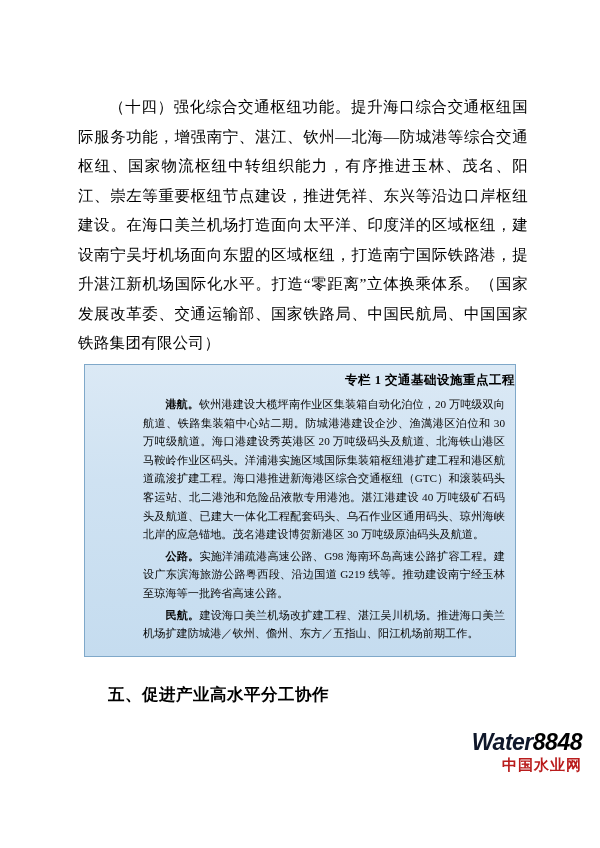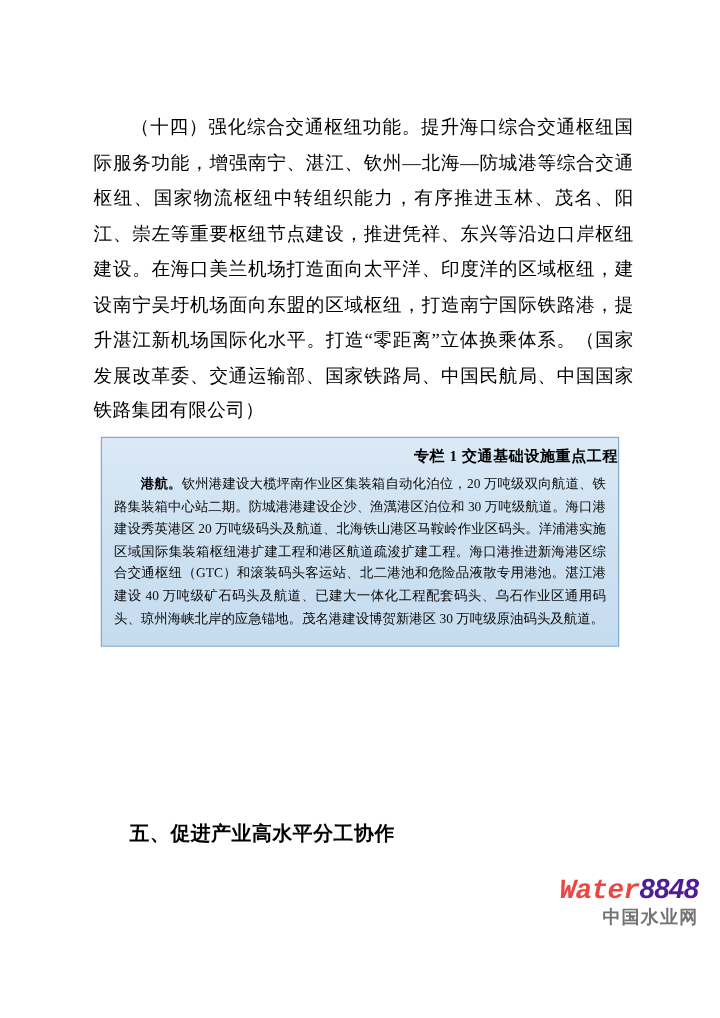--- a/index.html
+++ b/index.html
@@ -49,20 +49,21 @@
   .box-title {
     text-align: right;
     font-size: 12.5px;
     font-weight: bold;
     padding: 7px 0 6px 0;
     letter-spacing: 0.5px;
     color: #000000;
   }
   .box-body {
     padding: 0 10px 10px 10px;
+    margin-left: 48px;
   }
   .box-body p {
     margin: 0 0 3px 0;
     font-size: 11.2px;
     line-height: 18.6px;
     text-align: justify;
     text-justify: inter-ideograph;
     text-indent: 2em;
     color: #0a0a0a;
   }
@@ -88,49 +89,50 @@
   }
   .wm-line1 {
     font-family: "Liberation Sans", "DejaVu Sans", sans-serif;
     font-size: 23px;
     font-weight: bold;
     font-style: italic;
     letter-spacing: -0.5px;
     line-height: 25px;
   }
   .wm-water {
-    color: #ef4444;
-    font-family: Liberation Mono, monospace;
+    color: #0f172a;
   }
   .wm-num {
-    color: #4c1d95;
+    color: #000000;
     font-style: italic;
   }
   .wm-line2 {
     font-family: "Liberation Sans", "DejaVu Sans", sans-serif;
     font-size: 15px;
     font-weight: bold;
-    color: #737373;
+    color: #b91c1c;
     letter-spacing: 1px;
     line-height: 19px;
   }
 </style>
 </head>
 <body>
 
 <div class="page">
 
   <div class="body-para">
     <p>（十四）强化综合交通枢纽功能。提升海口综合交通枢纽国际服务功能，增强南宁、湛江、钦州—北海—防城港等综合交通枢纽、国家物流枢纽中转组织能力，有序推进玉林、茂名、阳江、崇左等重要枢纽节点建设，推进凭祥、东兴等沿边口岸枢纽建设。在海口美兰机场打造面向太平洋、印度洋的区域枢纽，建设南宁吴圩机场面向东盟的区域枢纽，打造南宁国际铁路港，提升湛江新机场国际化水平。打造“零距离”立体换乘体系。（国家发展改革委、交通运输部、国家铁路局、中国民航局、中国国家铁路集团有限公司）</p>
   </div>
 
   <div class="box">
     <div class="box-title">专栏 1   交通基础设施重点工程</div>
     <div class="box-body">
       <p><b>港航。</b><span>钦州港建设大榄坪南作业区集装箱自动化泊位，20 万吨级双向航道、铁路集装箱中心站二期。防城港港建设企沙、渔澫港区泊位和 30 万吨级航道。海口港建设秀英港区 20 万吨级码头及航道、北海铁山港区马鞍岭作业区码头。洋浦港实施区域国际集装箱枢纽港扩建工程和港区航道疏浚扩建工程。海口港推进新海港区综合交通枢纽（GTC）和滚装码头客运站、北二港池和危险品液散专用港池。湛江港建设 40 万吨级矿石码头及航道、已建大一体化工程配套码头、乌石作业区通用码头、琼州海峡北岸的应急锚地。茂名港建设博贺新港区 30 万吨级原油码头及航道。</span></p>
+      <p><b>公路。</b><span>实施洋浦疏港高速公路、G98 海南环岛高速公路扩容工程。建设广东滨海旅游公路粤西段、沿边国道 G219 线等。推动建设南宁经玉林至琼海等一批跨省高速公路。</span></p>
+      <p><b>民航。</b><span>建设海口美兰机场改扩建工程、湛江吴川机场。推进海口美兰机场扩建防城港／钦州、儋州、东方／五指山、阳江机场前期工作。</span></p>
     </div>
   </div>
 
   <div class="section-heading">五、促进产业高水平分工协作</div>
 
   <div class="watermark">
     <div class="wm-line1"><span class="wm-water">Water</span><span class="wm-num">8848</span></div>
     <div class="wm-line2">中国水业网</div>
   </div>
 

